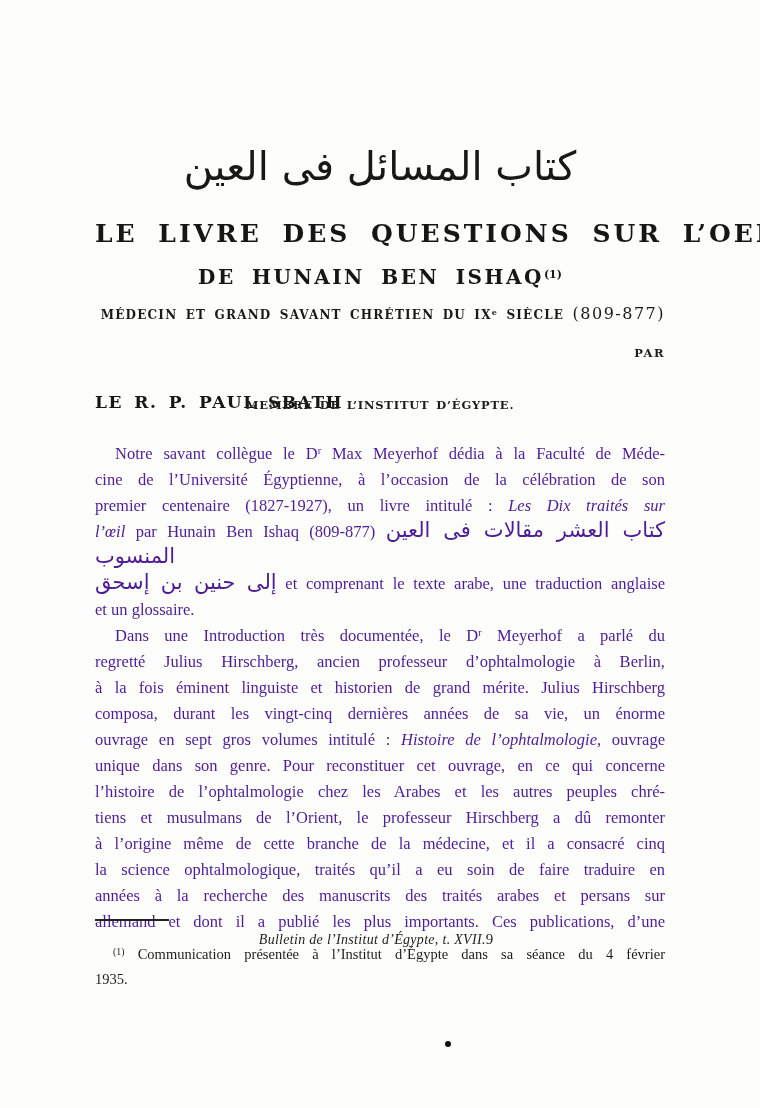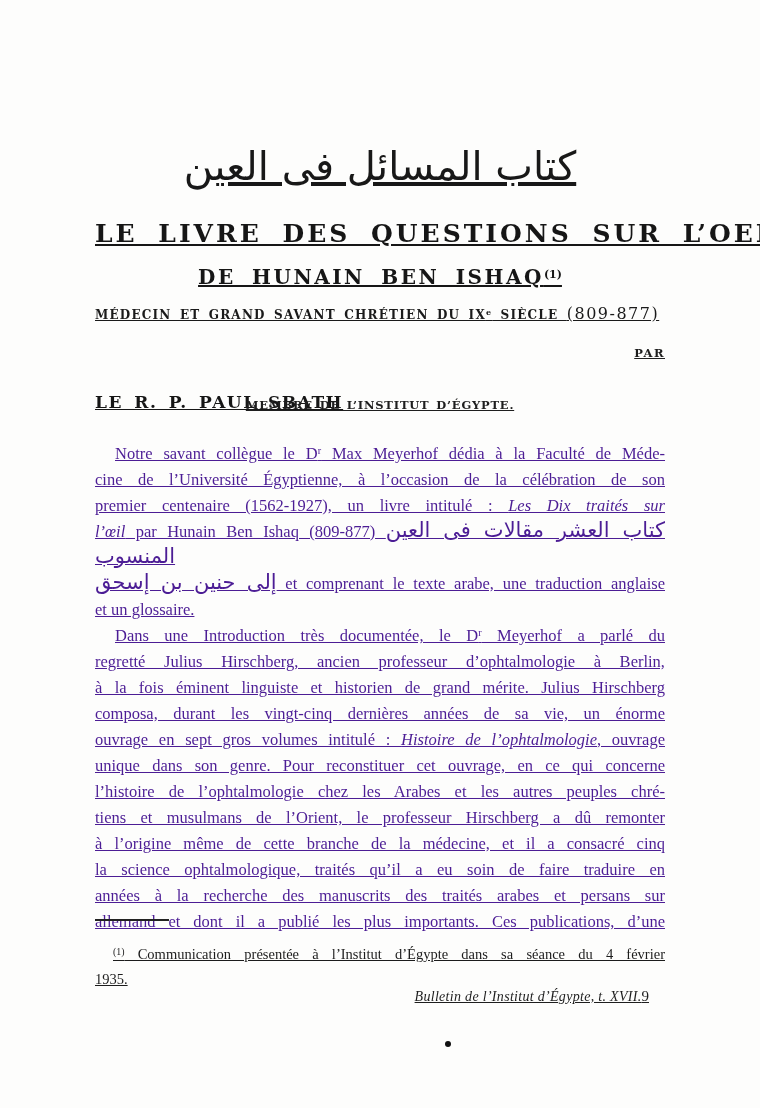--- a/index.html
+++ b/index.html
@@ -12,21 +12,21 @@
     color: #1e1e1e;
     overflow: hidden;
   }
   .content {
     position: absolute;
     left: 95px;
     top: 0;
     width: 570px;
     height: 1108px;
   }
-  .abs { position: absolute; left: 0; right: 0; text-decoration: underline; }
+  .abs { position: absolute; left: 0; right: 0; }
 
   .arabic-title {
     top: 130px;
     text-align: center;
     font-family: "DejaVu Sans", sans-serif;
     font-size: 40px;
     line-height: 72px;
     color: #181818;
   }
   .article-title {
@@ -47,21 +47,21 @@
     font-size: 20px;
     font-weight: bold;
     letter-spacing: 2.5px;
     word-spacing: 7px;
     white-space: nowrap;
     color: #161616;
   }
   .article-subtitle sup { font-size: 11px; top: -0.55em; letter-spacing: 0; }
   .role-line {
     top: 304px;
-    text-align: left;
+    text-align: right;
     font-family: "DejaVu Serif", serif;
     font-size: 12px;
     font-weight: bold;
     letter-spacing: 1.2px;
     word-spacing: 3px;
     white-space: nowrap;
     color: #1a1a1a;
   }
   .role-line sup { font-size: 8px; top: -0.5em; }
   .role-line .dates { font-size: 16px; font-weight: normal; letter-spacing: 1.5px; }
@@ -121,23 +121,23 @@
   .footnote {
     top: 932px;
     font-size: 14.5px;
     line-height: 25px;
     color: #1c1c1c;
   }
   .footnote .line.ind { text-indent: 18px; margin-top: 10px; }
   .footnote sup { font-size: 68%; }
 
   .footer-row {
-    top: 988px;
+    top: 931px;
     display: flex;
-    justify-content: flex-end;
+    justify-content: center;
     align-items: baseline;
   }
   .journal-ref {
     font-style: italic;
     font-size: 14px;
     letter-spacing: 0.3px;
     margin-left: 8px;
   }
   .page-number {
     font-size: 15px;
@@ -169,21 +169,21 @@
 
     <div class="abs byline">PAR</div>
 
     <div class="abs author-name">LE R. P. PAUL SBATH</div>
 
     <div class="abs author-affiliation">MEMBRE DE L’INSTITUT D’ÉGYPTE.</div>
 
     <div class="abs article-body" id="article-body">
         <div class="line ind"><span>Notre savant collègue le D</span><sup>r</sup><span> Max Meyerhof dédia à la Faculté de Méde-</span></div>
         <div class="line"><span>cine de l’Université Égyptienne, à l’occasion de la célébration de son</span></div>
-        <div class="line"><span>premier centenaire (1562-1927), un livre intitulé : </span><span class="it">Les Dix traités sur</span></div>
+        <div class="line"><span>premier centenaire (1827-1927), un livre intitulé : </span><span class="it">Les Dix traités sur</span></div>
         <div class="line"><span class="it">l’œil</span><span> par Hunain Ben Ishaq (809-877) </span><span class="ar">كتاب العشر مقالات فى العين المنسوب</span></div>
         <div class="line"><span class="ar">إلى حنين بن إسحق</span><span> et comprenant le texte arabe, une traduction anglaise</span></div>
         <div class="line last"><span>et un glossaire.</span></div>
         <div class="line ind"><span>Dans une Introduction très documentée, le D</span><sup>r</sup><span> Meyerhof a parlé du</span></div>
         <div class="line"><span>regretté Julius Hirschberg, ancien professeur d’ophtalmologie à Berlin,</span></div>
         <div class="line"><span>à la fois éminent linguiste et historien de grand mérite. Julius Hirschberg</span></div>
         <div class="line"><span>composa, durant les vingt-cinq dernières années de sa vie, un énorme</span></div>
         <div class="line"><span>ouvrage en sept gros volumes intitulé : </span><span class="it">Histoire de l’ophtalmologie</span><span>, ouvrage</span></div>
         <div class="line"><span>unique dans son genre. Pour reconstituer cet ouvrage, en ce qui concerne</span></div>
         <div class="line"><span>l’histoire de l’ophtalmologie chez les Arabes et les autres peuples chré-</span></div>

